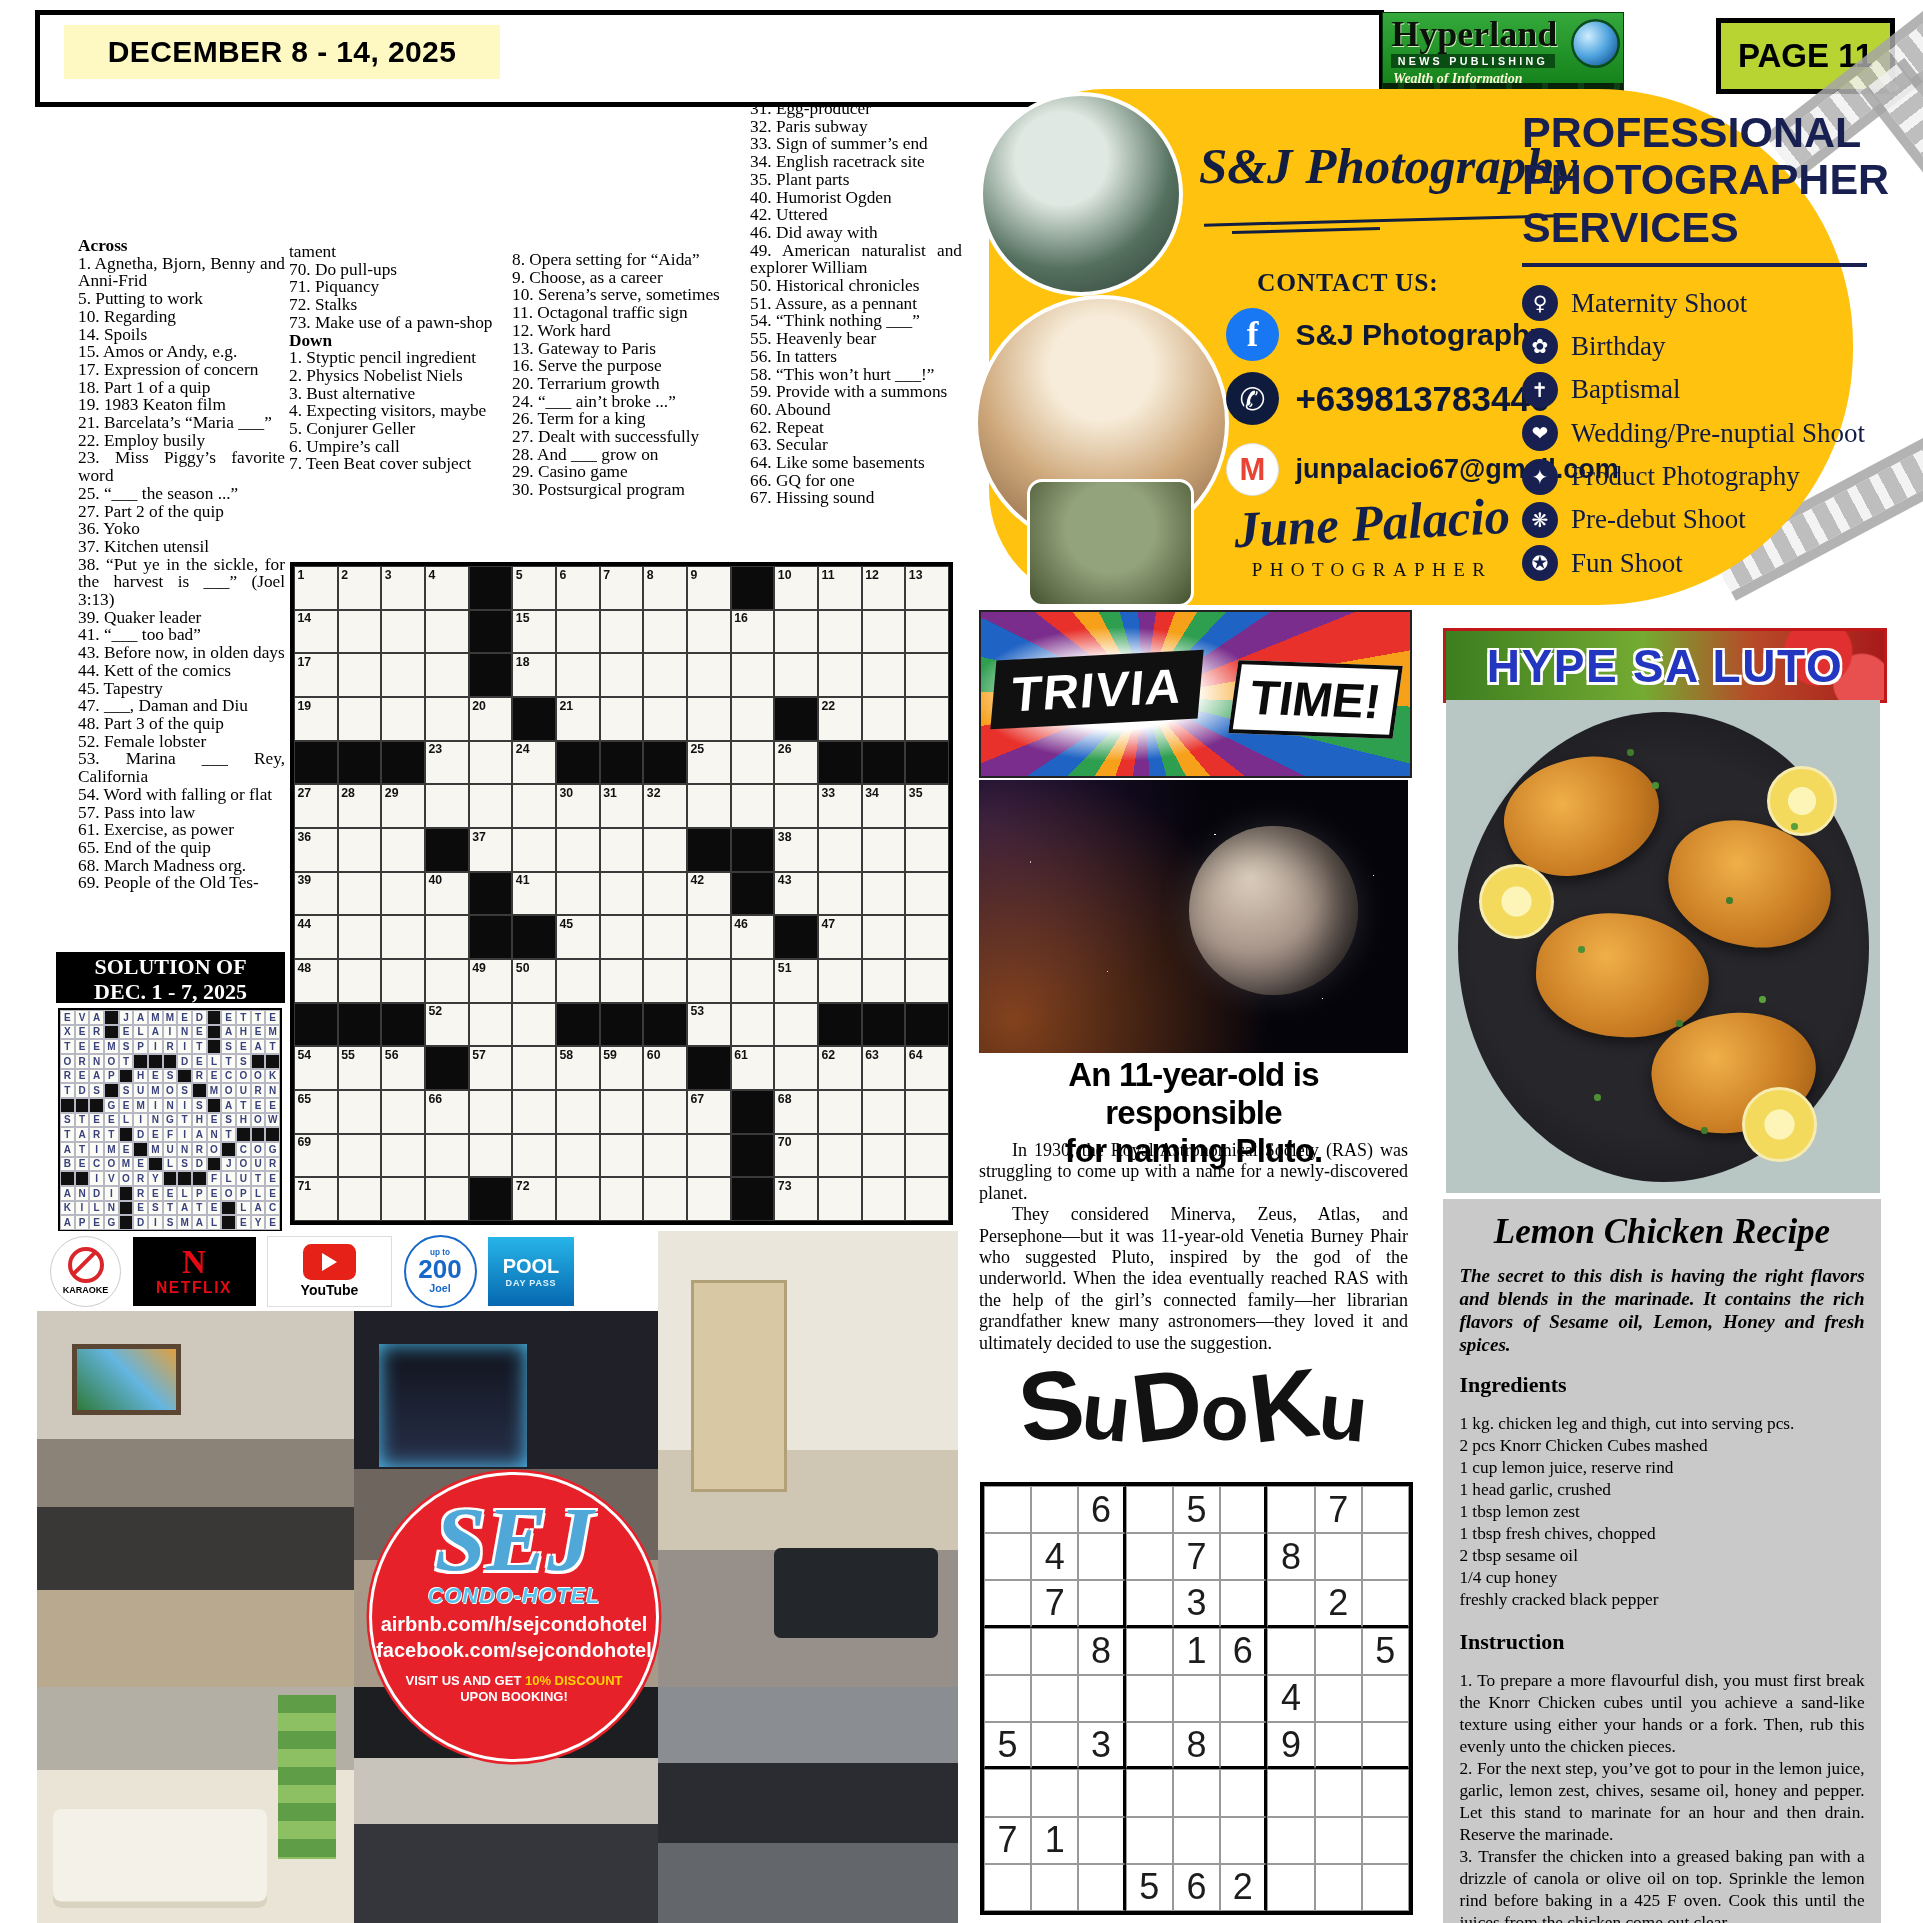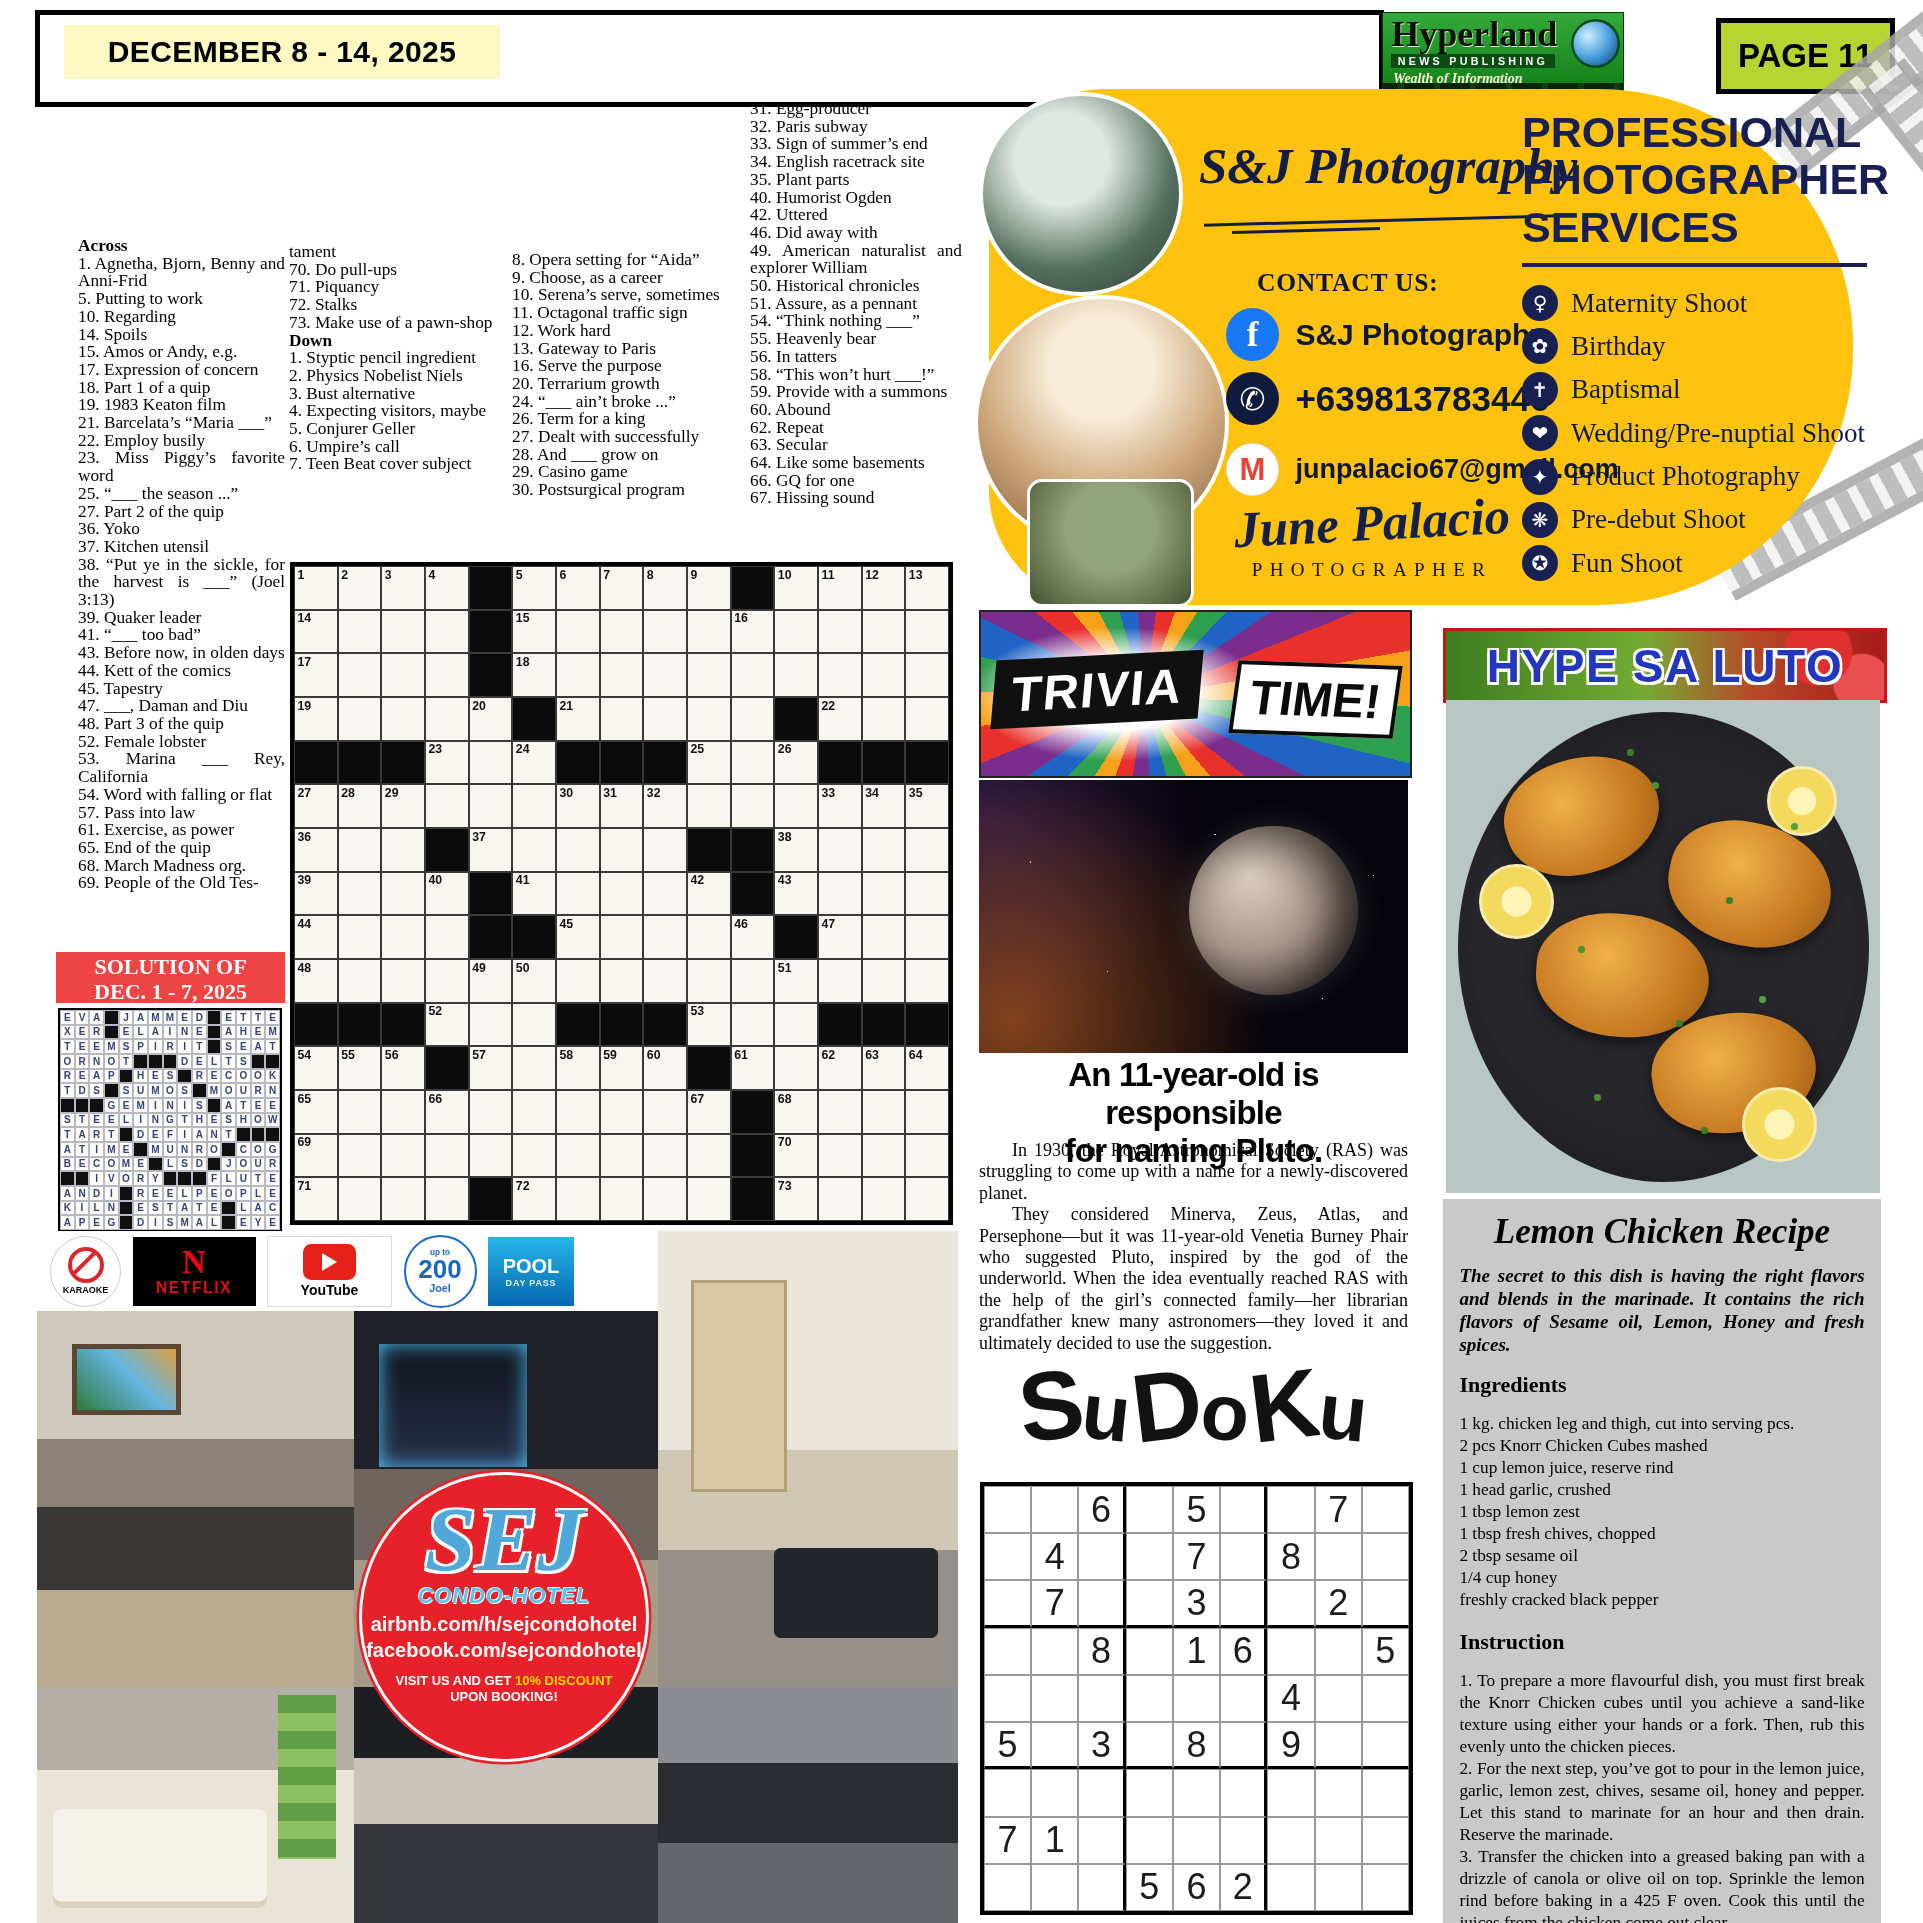--- a/index.html
+++ b/index.html
@@ -48,21 +48,21 @@
   #clue-col-4{left:750px;top:100px;width:212px;}
 
   
   #cw-grid{left:290px;top:562px;width:663px;height:663px;border:4.1px solid #000;background:#fff;
       display:grid;grid-template-columns:repeat(15,1fr);grid-template-rows:repeat(15,1fr);box-sizing:border-box;}
   .cw-cell{position:relative;border:0.8px solid #3a3a3a;background:#f7f6f1;}
   .cw-cell.blk{background:#0b0b0b;}
   .cw-num{position:absolute;top:0.8px;left:2.5px;font:600 12.3px "Liberation Sans",sans-serif;color:#111;}
 
   
-  #sol-box{left:56px;top:952px;width:229px;height:51px;background:#ef4444;color:#fff;text-align:center;
+  #sol-box{left:56px;top:952px;width:229px;height:51px;background:#000000;color:#fff;text-align:center;
       font:700 22px/25px "Liberation Serif",serif;padding-top:1.6px;box-sizing:border-box;}
   #sol-grid{left:58px;top:1008px;width:224px;height:224px;border:2.5px solid #000;background:#fff;
       display:grid;grid-template-columns:repeat(15,1fr);grid-template-rows:repeat(15,1fr);box-sizing:border-box;}
   .sol-cell{border:0.8px solid #b8b8c4;background:#fcfcf7;display:flex;align-items:center;justify-content:center;
       font:700 10px "Liberation Sans",sans-serif;color:#39417c;overflow:hidden;}
   .sol-cell.blk{background:#101010;}
 
   
   #sej{left:37px;top:1231px;width:921px;height:692px;background:#e6e6e6;overflow:hidden;}
   #sej-badges{position:absolute;left:0;top:0;width:651px;height:80px;background:#fff;display:flex;align-items:center;gap:11.5px;padding-left:13px;box-sizing:border-box;}
@@ -92,21 +92,21 @@
   #ph-bar{left:317px;top:80px;width:304px;height:377px;background:linear-gradient(180deg,#202128 0 42%,#6e665e 42% 66%,#a89a88 66%);}
   #ph-bar .shelf{position:absolute;left:25px;top:33px;width:148px;height:123px;background:linear-gradient(180deg,#11131c,#27304a);box-shadow:0 0 20px #4fc3f7 inset;}
   #ph-dining{left:621px;top:0;width:300px;height:456px;background:linear-gradient(180deg,#eae6dc 0 48%,#cfc6b4 48% 70%,#97908a 70%);}
   #ph-dining .door{position:absolute;left:33px;top:49px;width:90px;height:206px;background:#d8c9a4;border:3.3px solid #b2a178;}
   #ph-dining .table{position:absolute;right:20px;bottom:49px;width:164px;height:90px;background:#23262b;border-radius:6.6px;}
   #ph-bed{left:0;top:456px;width:317px;height:236px;background:linear-gradient(180deg,#b3afa5 0 35%,#eae4d6 35%);}
   #ph-bed .bed{position:absolute;left:16.4px;bottom:15px;width:214px;height:99px;background:#f4f1e8;border-radius:8.2px;box-shadow:0 -6.6px 0 #d9d2c0 inset;}
   #ph-bed .curtain{position:absolute;right:18px;top:8.2px;width:58px;height:164px;background:repeating-linear-gradient(180deg,#5f9e46 0 18px,#8cc063 18px 36px);}
   #ph-kitchen1{left:317px;top:456px;width:304px;height:236px;background:linear-gradient(180deg,#1d1e22 0 30%,#c9c4bb 30% 58%,#35363b 58%);}
   #ph-kitchen2{left:621px;top:456px;width:300px;height:236px;background:linear-gradient(180deg,#8a8d92 0 32%,#2a2c31 32% 66%,#63666b 66%);}
-  #sej-circle{left:322px;top:241px;width:284px;height:284px;border-radius:50%;background:#e62129;border:3.3px solid #fff;
+  #sej-circle{left:332px;top:241px;width:284px;height:284px;border-radius:50%;background:#e62129;border:3.3px solid #fff;
       box-shadow:0 0 0 2.5px #e62129;z-index:6;display:flex;flex-direction:column;text-align:center;}
   #sej-name{font:italic 900 92px/82px "Liberation Serif",serif;color:#4fa8d8;margin-top:23px;
       text-shadow:-2.5px -2.5px 0 #fff,2.5px -2.5px 0 #fff,-2.5px 2.5px 0 #fff,2.5px 2.5px 0 #fff,0 3.3px 0 #fff;}
   #sej-type{font:italic 700 22px "Liberation Sans",sans-serif;color:#57c4ee;letter-spacing:0.8px;margin-top:3.3px;
       text-shadow:-0.8px -0.8px 0 #fff,0.8px 0.8px 0 #fff;}
   .sej-link{font:700 20px "Liberation Sans",sans-serif;color:#fff;margin-top:3.3px;}
   .sej-link:first-of-type{margin-top:13px;}
   #sej-promo{margin-top:11.5px;font:800 13px/15.6px "Liberation Sans",sans-serif;color:#fff;}
   #sej-promo .hl{color:#ffd400;}
 

